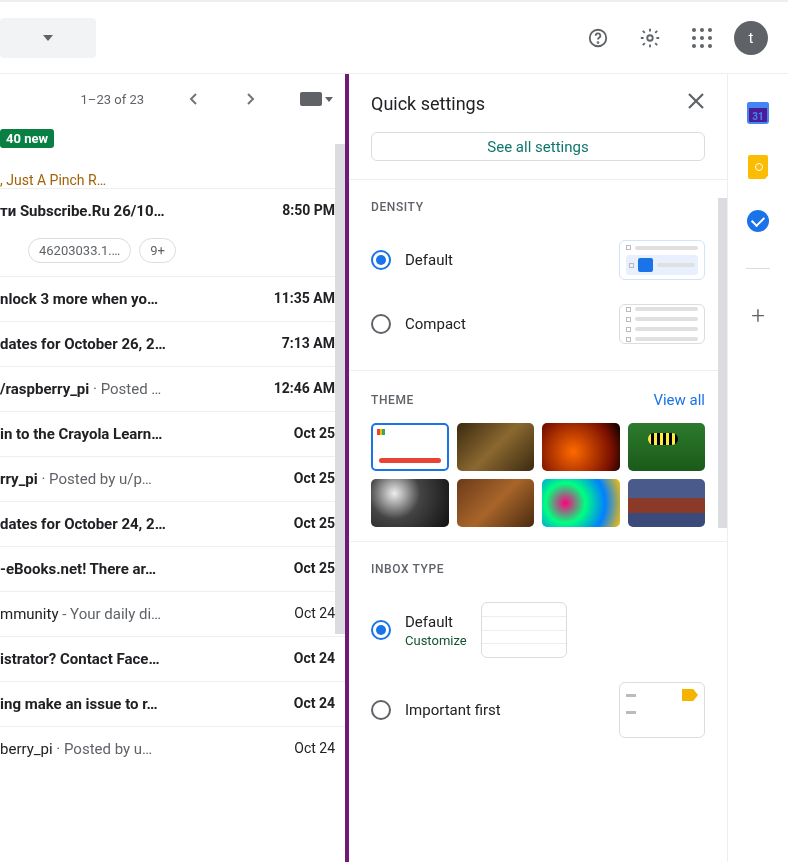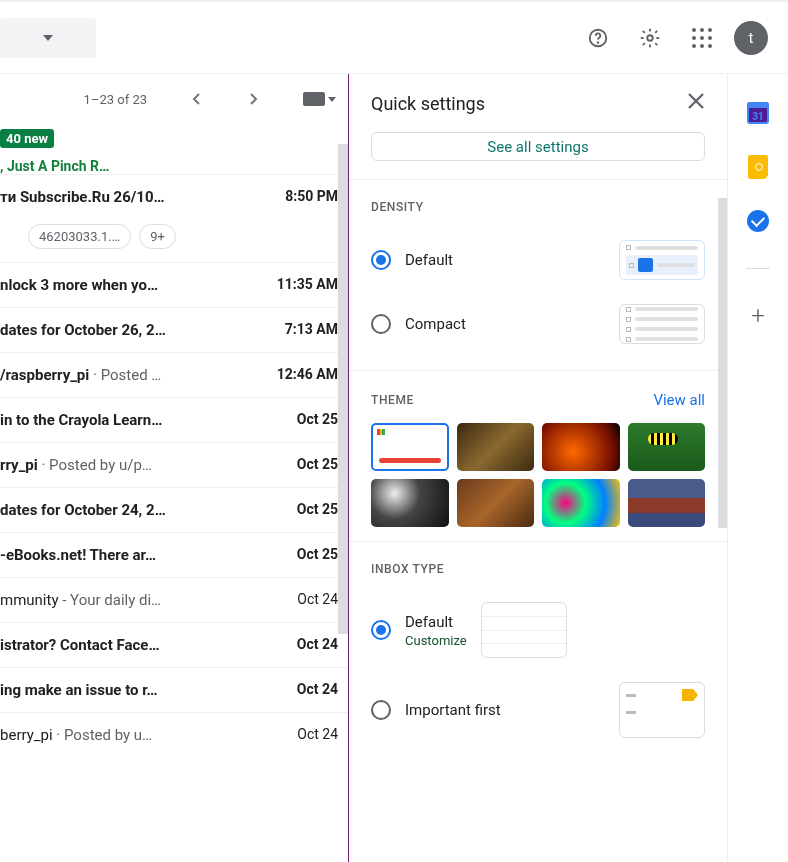--- a/index.html
+++ b/index.html
@@ -49,32 +49,32 @@
     border-radius: 50%;
     display:flex; align-items:center; justify-content:center;
     cursor:pointer;
   }
   .icon-btn svg { width: 22px; height: 22px; fill: none; stroke: #5f6368; stroke-width:2; }
   .apps-grid { display:grid; grid-template-columns: repeat(3,4px); grid-template-rows: repeat(3,4px); gap:4px;}
   .apps-grid span{ width:4px;height:4px;background:#5f6368;border-radius:50%;}
   .avatar { width:34px;height:34px;border-radius:50%;background:#5f6368;color:#fff;display:flex;align-items:center;justify-content:center;font-size:15px;}
   
   .content { display:flex; height: calc(862px - 74px);}
-  .mail-col { width: 349px; border-right: 1px solid #701a75; position:relative; }
+  .mail-col { width: 349px; border-right: 4px solid #701a75; position:relative; }
   .toolbar2 { height: 50px; display:flex; align-items:center; padding: 0 12px; gap:24px; justify-content:flex-end;}
   .pager-text { font-size: 13px; color:#5f6368; margin-right:10px;}
   .chev { width:12px;height:12px; stroke:#757575; stroke-width:2; fill:none;}
   .chev-btn { width:32px;height:32px;display:flex;align-items:center;justify-content:center;cursor:pointer;}
   .kbd { width:22px;height:14px;background:#5f6368;border-radius:2px;display:inline-block;}
   .kbd-wrap{display:flex;align-items:center;gap:3px;margin-left:10px;cursor:pointer;}
   .kbd-wrap .arrow-down{border-top-color:#5f6368;border-left-width:4px;border-right-width:4px;border-top-width:5px;}
   
   .tag-row{padding: 4px 0 0 0;}
   .tag-50new{ display:inline-block;background:#098043;color:#fff;font-weight:700;font-size:13px;padding:2px 6px;border-radius:3px;margin-bottom:4px;}
-  .subtxt{font-size:14px;color:#15803d;white-space:nowrap;overflow:hidden;text-overflow:ellipsis;margin-top:6px;font-weight:bold;}
+  .subtxt{font-size:14px;color:#a16207;white-space:nowrap;overflow:hidden;text-overflow:ellipsis;margin-top:20px;}
   
   .mail-list{}
   .mail-row{border-top:1px solid #eee;padding:13px 10px 13px 0;display:flex;justify-content:space-between;align-items:flex-start;gap:10px;}
   .mail-subj{font-size:15px;color:#202124;white-space:nowrap;overflow:hidden;text-overflow:ellipsis;flex:1;}
   .mail-subj.bold{font-weight:700;}
   .mail-sec{color:#5f6368;font-weight:400;}
   .mail-time{font-size:14px;white-space:nowrap;}
   .mail-time.bold{font-weight:700;}
   .chips{display:flex;gap:8px;margin-top:8px;margin-left:28px;}
   .chip{border:1px solid #dadce0;border-radius:14px;padding:4px 10px;font-size:13px;color:#5f6368;}

